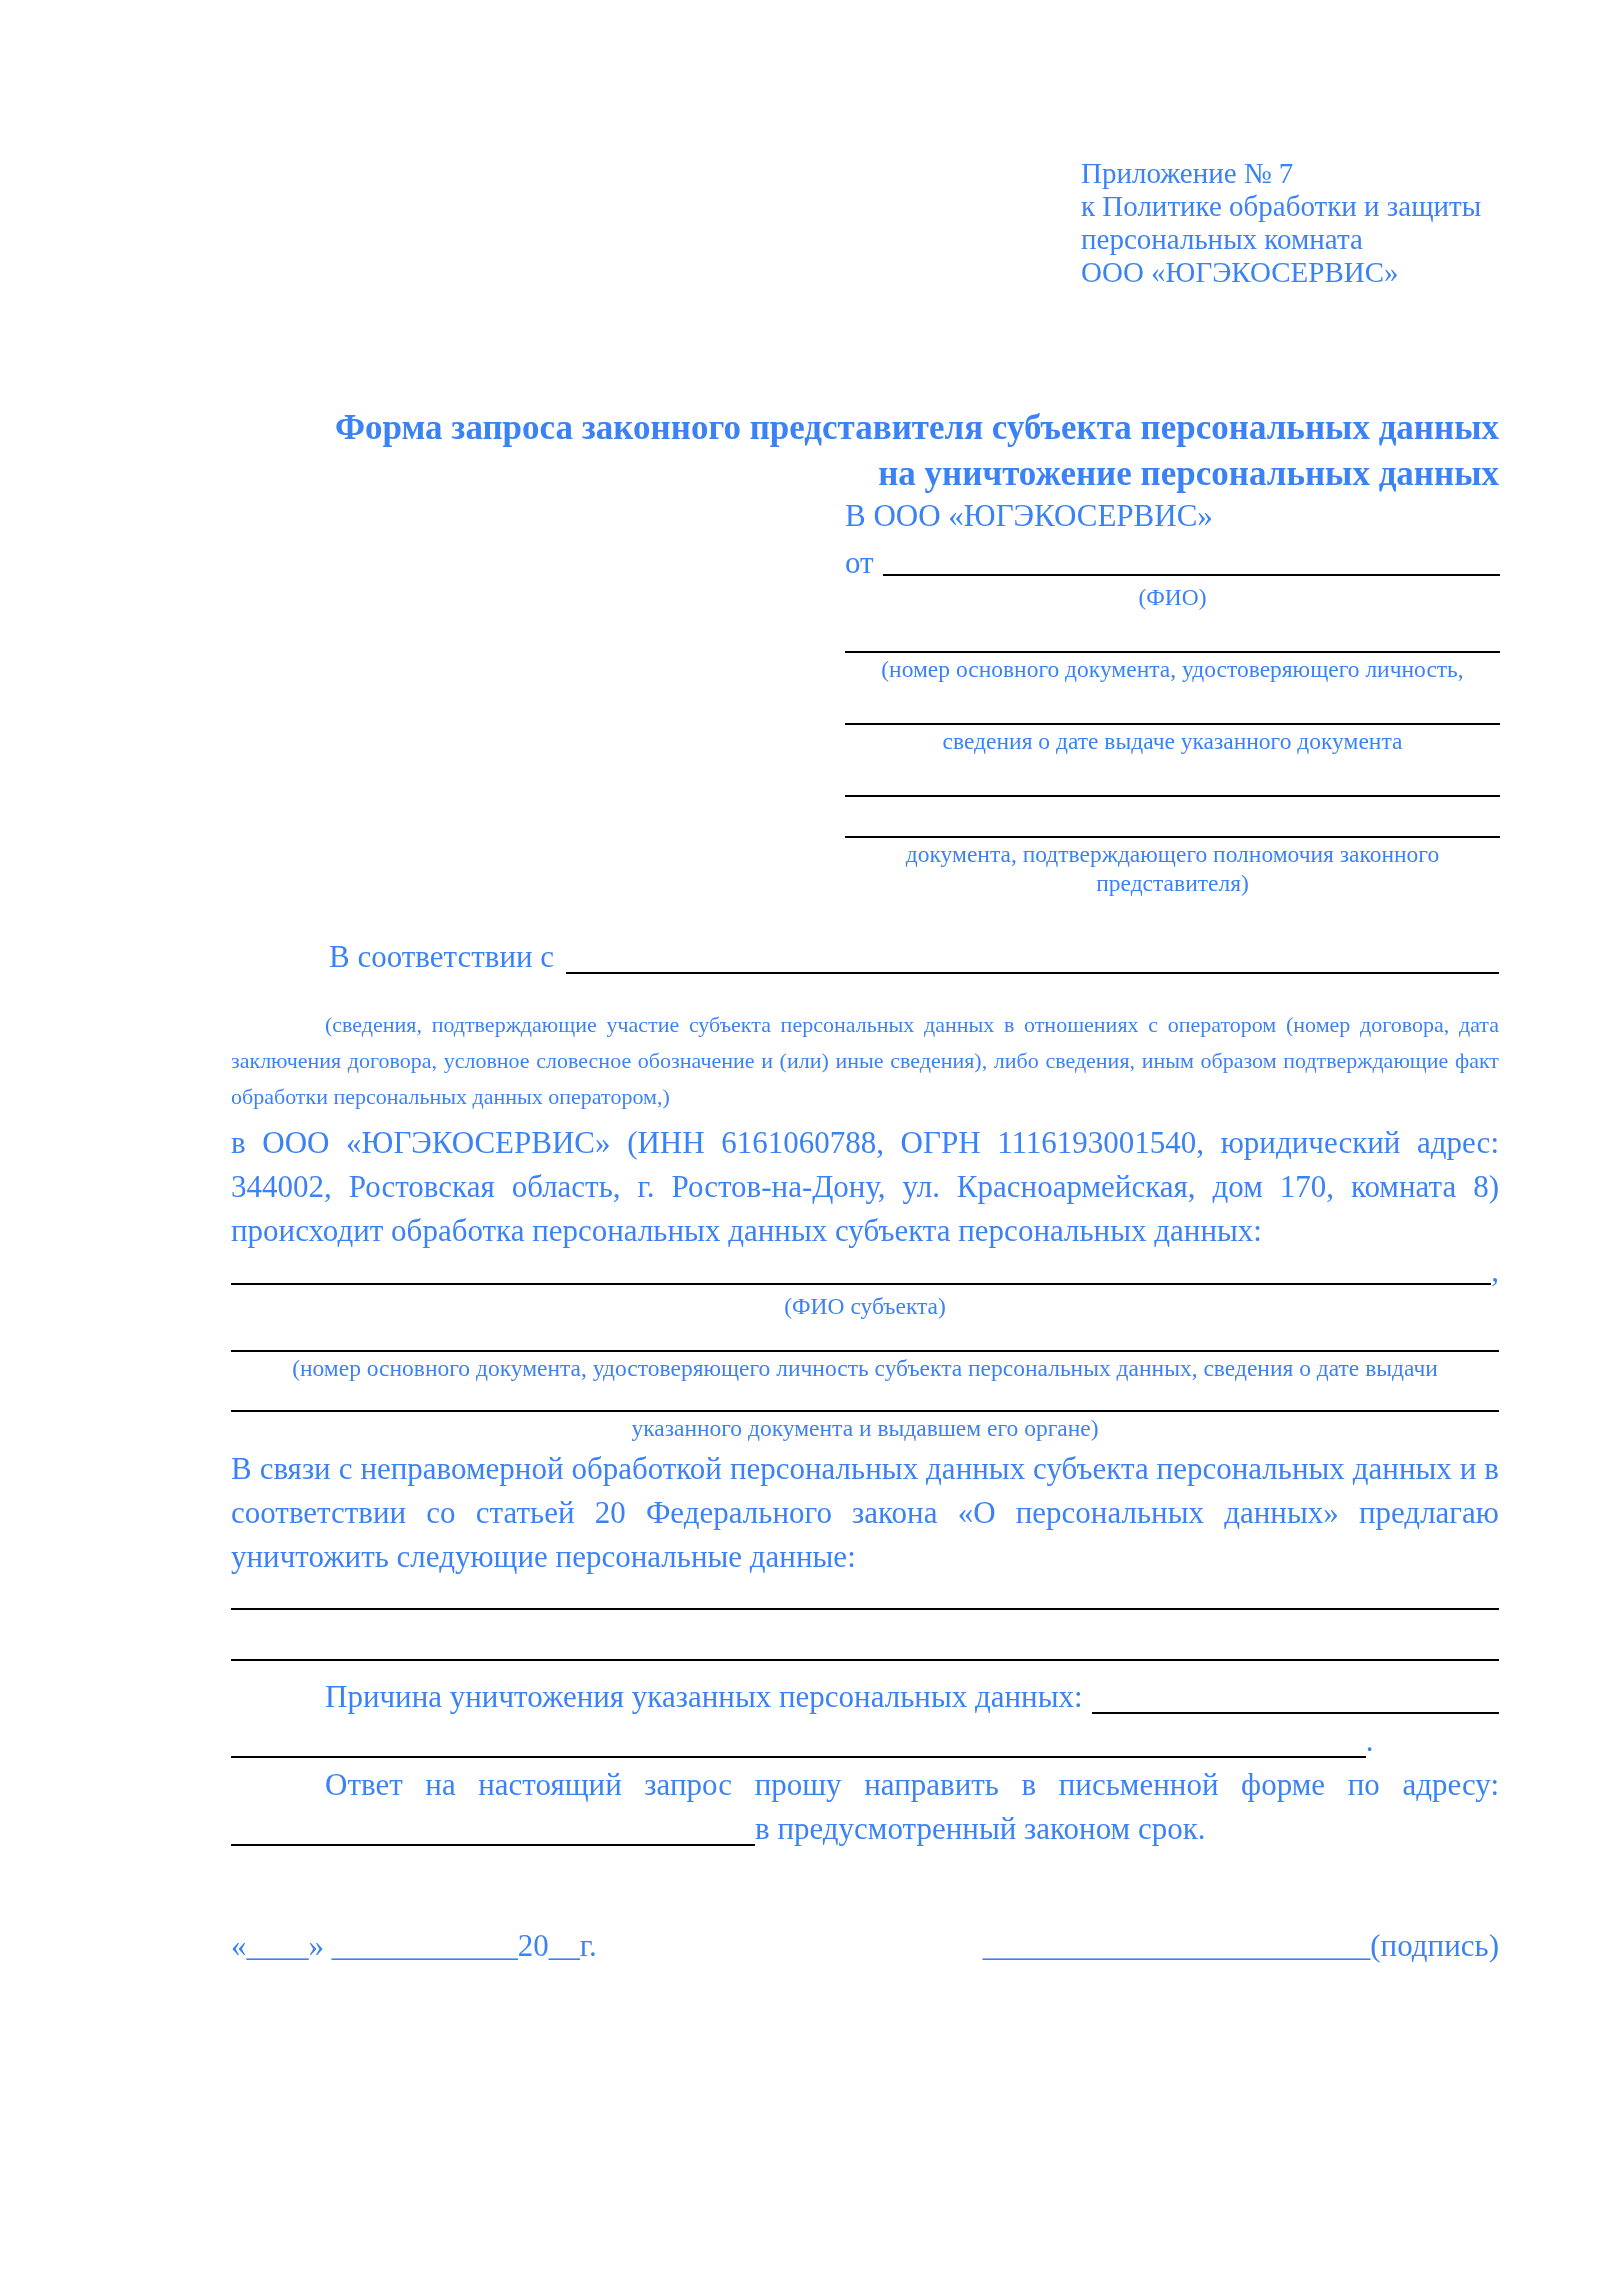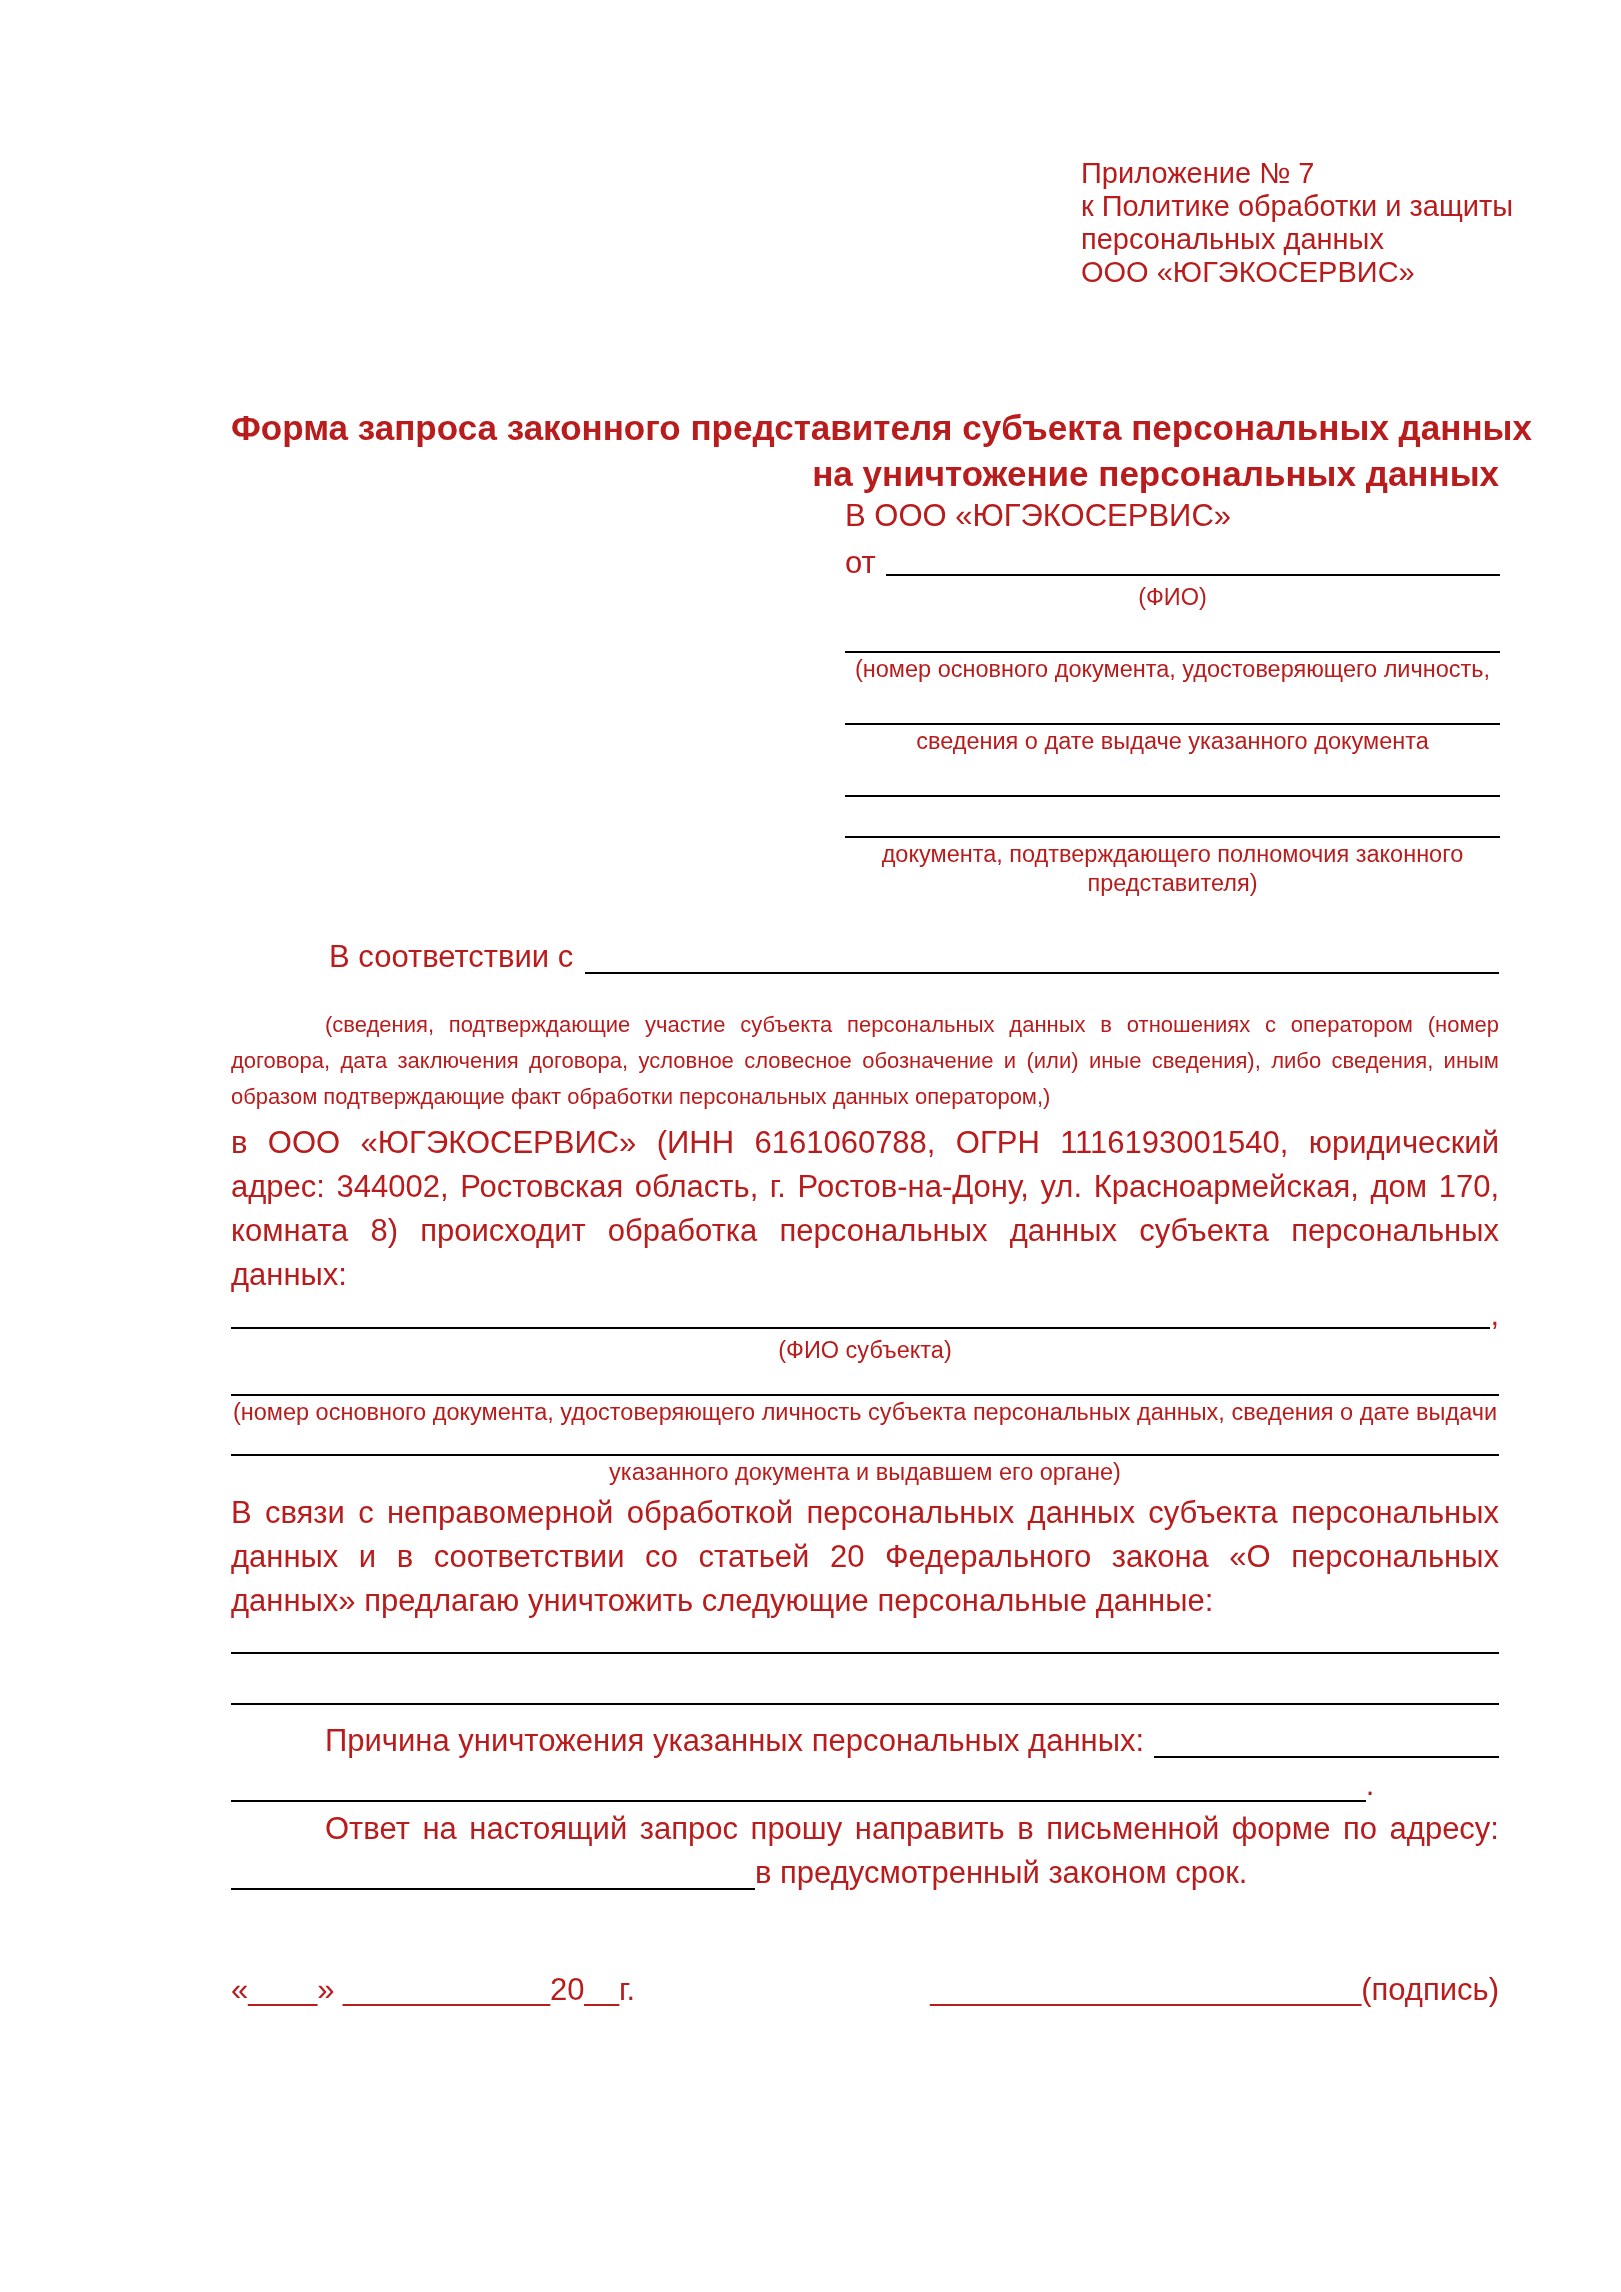--- a/index.html
+++ b/index.html
@@ -1,23 +1,23 @@
 <!DOCTYPE html>
 <html lang="ru"><head>
 <meta charset="utf-8">
 <style>
   html,body { margin:0; padding:0; background:#ffffff; }
   .page {
     position:relative;
     width:1621px; height:2293px;
     box-sizing:border-box;
     background:#ffffff;
-    color:#b91c1c;
+    color:#3b82f6;
     padding:157px 122px 0 231px;
-    font-family:Liberation Sans, sans-serif;
+    font-family:Liberation Serif, serif;
     overflow:hidden;
   }
   
   .hdr { margin-left:850px; font-size:29px; line-height:33px; }
   .hdr div { white-space:nowrap; }
 
   
   .title { margin-top:116px; text-align:center; font-weight:bold; font-size:35px; line-height:46px; }
   .title div { white-space:nowrap;text-align:right; }
 
@@ -55,21 +55,21 @@
   .sig { white-space:nowrap;margin-left:8px; }
 </style>
 </head>
 <body>
 
 <div class="page">
 
   <div class="hdr">
     <div>Приложение № 7</div>
     <div>к Политике обработки и защиты</div>
-    <div>персональных данных</div>
+    <div>персональных комната</div>
     <div>ООО «ЮГЭКОСЕРВИС»</div>
   </div>
 
   <div class="title">
     <div>Форма запроса законного представителя субъекта персональных данных</div>
     <div>на уничтожение персональных данных</div>
   </div>
 
   <div class="addr">
     <div>В ООО «ЮГЭКОСЕРВИС»</div>

